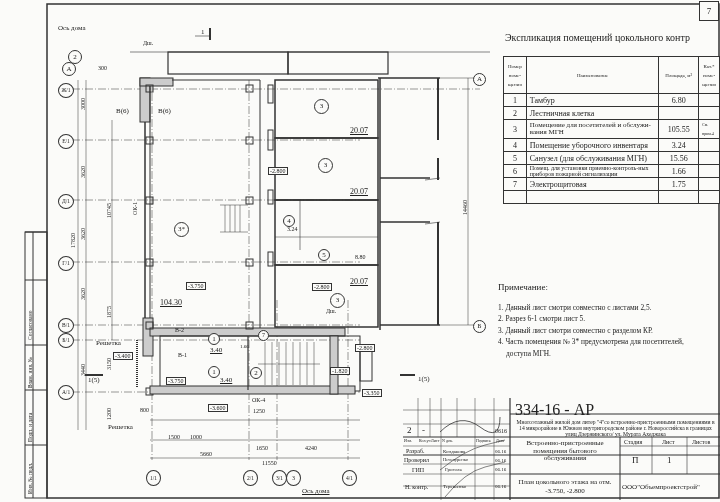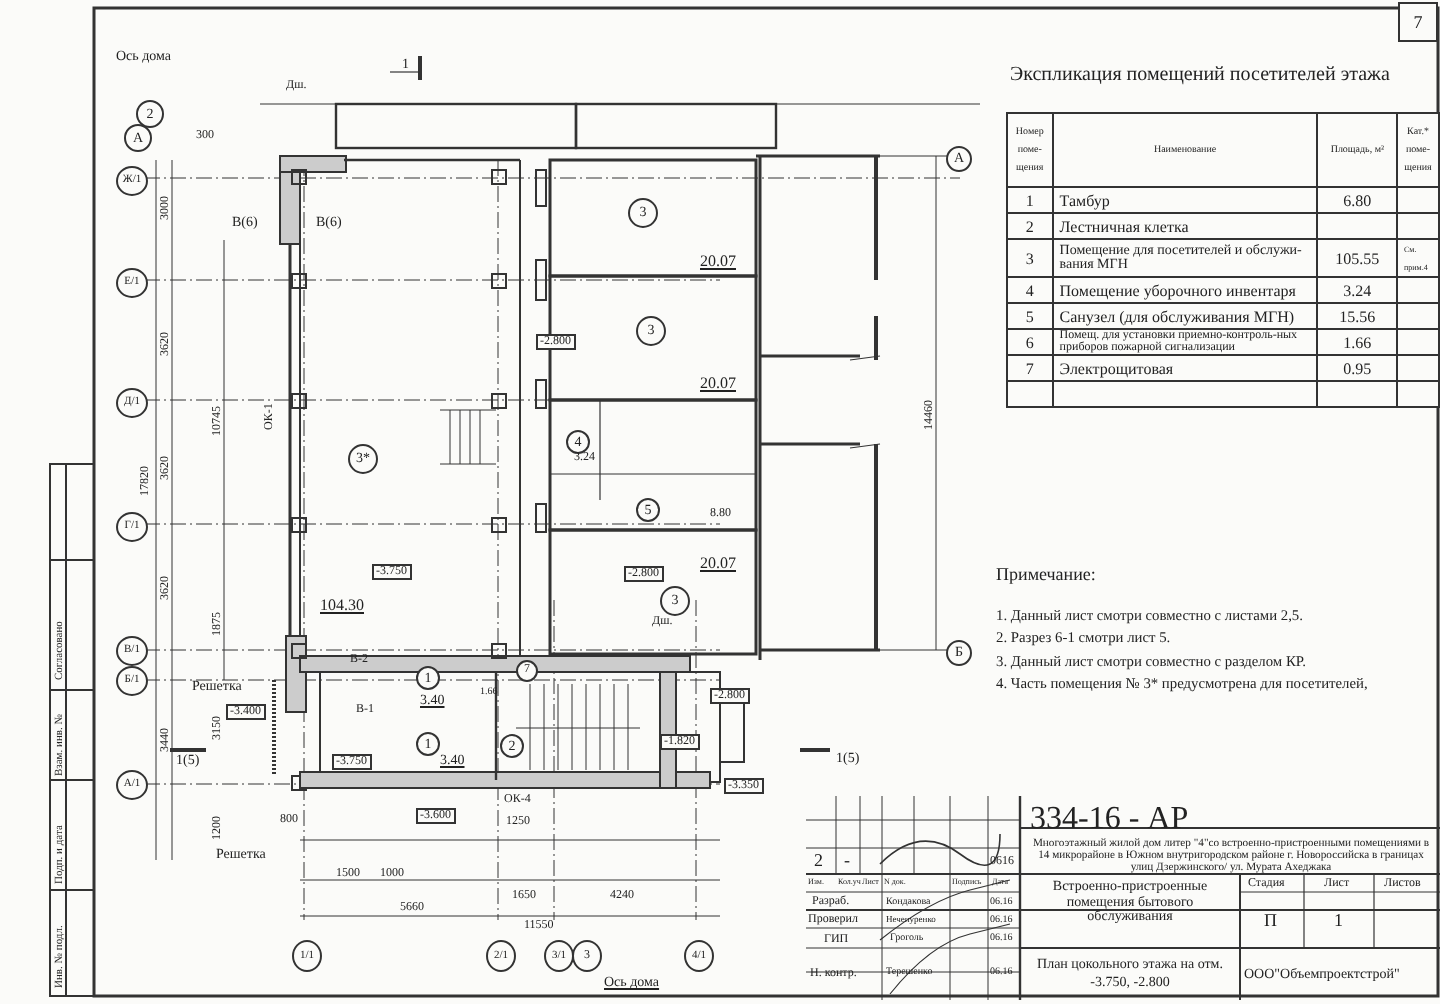--- a/index.html
+++ b/index.html
@@ -178,21 +178,21 @@
     </g>
 
     <path d="M440 432 q20 -20 40 -5 t 20 -10" stroke-width="0.8"></path>
     <path d="M440 470 q25 -20 45 -25 t 20 -5" stroke-width="0.6"></path>
     <path d="M445 497 q20 -25 40 -30 t 20 -5" stroke-width="0.6"></path>
   </g>
 </svg>
 
 <div class="sheetno">7</div>
 
-<div class="expl">Экспликация помещений посетителей этажа</div>
+<div class="expl">Экспликация помещений цокольного контр</div>
 <table class="tbl">
   <tbody>
         <tr>
     <th>Номер поме-щения</th>
     <th>Наименование</th>
     <th>Площадь, м²</th>
     <th>Кат.* поме-щения</th>
   </tr>
   <tr>
           <td class="n">1</td>
@@ -226,38 +226,39 @@
         </tr>
   <tr>
           <td class="n">6</td>
           <td class="name" style="font-size:6px;line-height:6px;">Помещ. для установки приемно-контроль-ных приборов пожарной сигнализации</td>
           <td class="a">1.66</td>
           <td class="c"></td>
         </tr>
   <tr>
           <td class="n">7</td>
           <td class="name">Электрощитовая</td>
-          <td class="a">0.95</td>
+          <td class="a">1.75</td>
           <td class="c"></td>
         </tr>
   <tr>
           <td class="n"></td>
           <td class="name"></td>
           <td class="a"></td>
           <td class="c"></td>
         </tr>
 </tbody>
     </table>
 
 <div class="notes">
   <div class="h">Примечание:</div>
   <div>1. Данный лист смотри совместно с листами 2,5.</div>
   <div>2. Разрез 6-1 смотри лист 5.</div>
   <div>3. Данный лист смотри совместно с разделом КР.</div>
   <div>4. Часть помещения № 3* предусмотрена для посетителей,</div>
+  <div style="padding-left:8px;">доступа МГН.</div>
 </div>
 
 <div class="code">334-16 - АР</div>
 <div class="t proj">Многоэтажный жилой дом литер "4"со встроенно-пристроенными помещениями в 14 микрорайоне в Южном внутригородском районе г. Новороссийска в границах улиц Дзержинского/ ул. Мурата Ахеджака</div>
 <div class="t" style="left:512px;top:440px;width:106px;font-size:7px;line-height:7.5px;text-align:center;white-space:normal;">Встроенно-пристроенные помещения бытового обслуживания</div>
 <div class="t" style="left:512px;top:478px;width:106px;font-size:7px;line-height:9px;text-align:center;white-space:normal;">План цокольного этажа на отм. -3.750, -2.800</div>
 <div class="t" style="left:624px;top:439px;font-size:6px;">Стадия</div>
 <div class="t" style="left:662px;top:439px;font-size:6px;">Лист</div>
 <div class="t" style="left:692px;top:439px;font-size:6px;">Листов</div>
 <div class="t" style="left:632px;top:456px;font-size:9px;">П</div>

